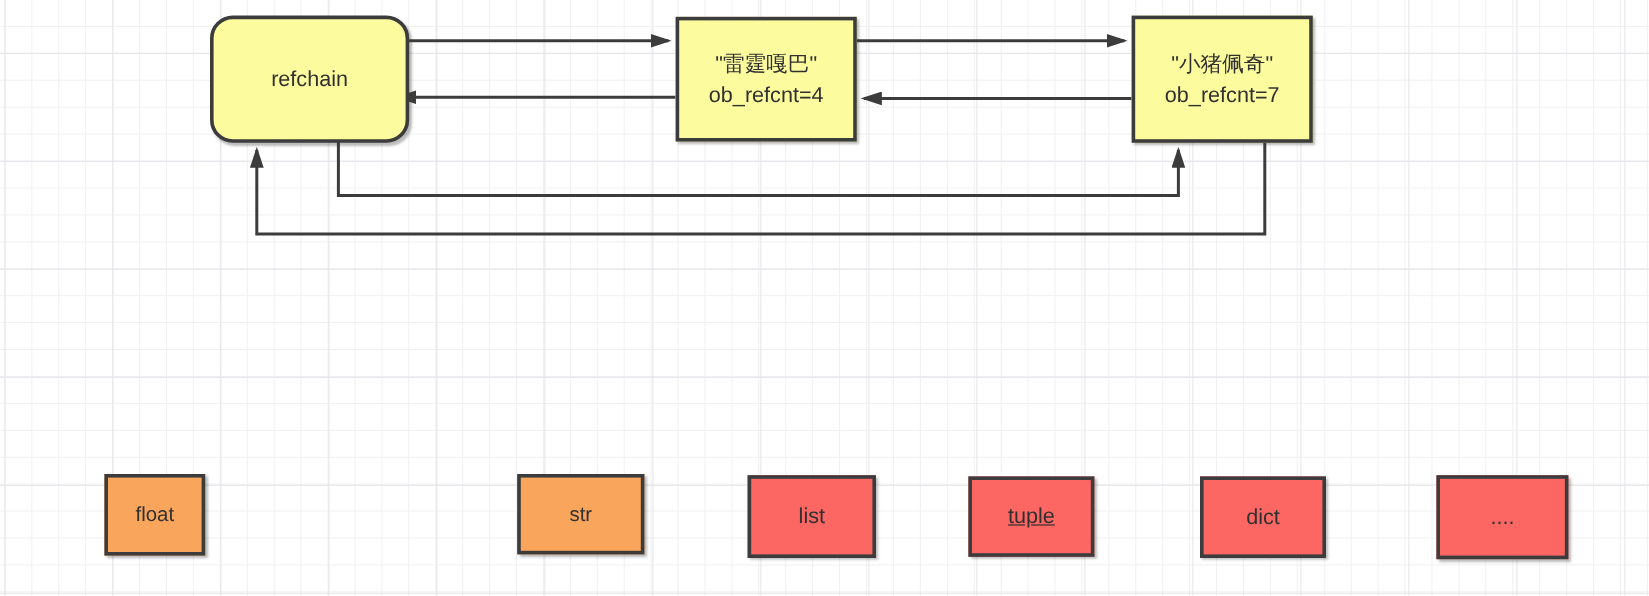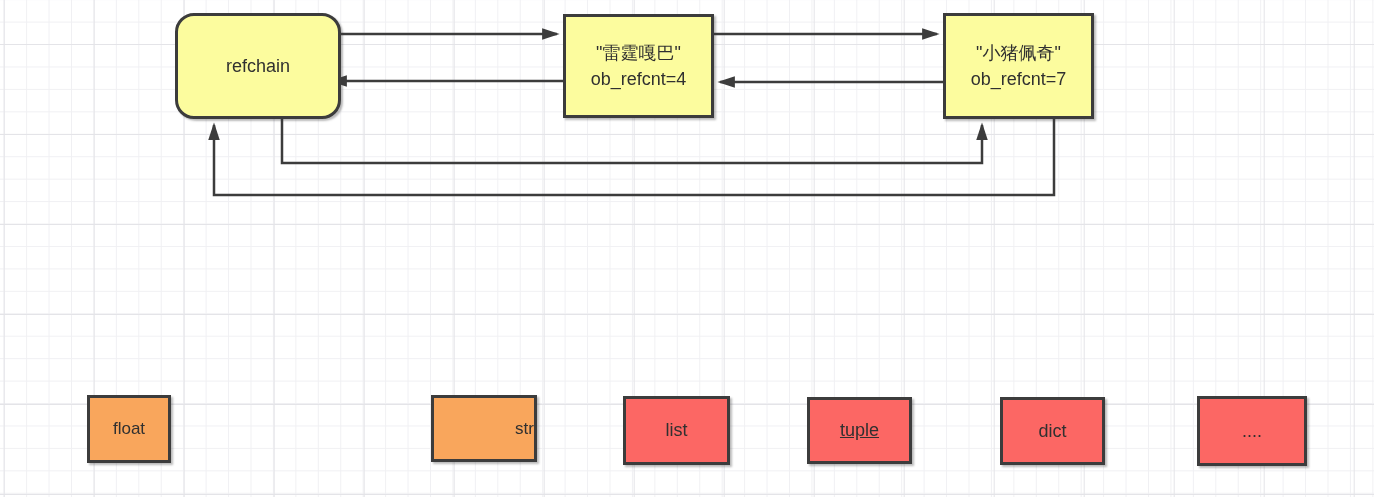--- a/index.html
+++ b/index.html
@@ -85,21 +85,21 @@
   </div>
 
   <div class="node yellow" style="left:943px; top:13px; width:151px; height:106px;">
     <div>"小猪佩奇"</div>
     <div>ob_refcnt=7</div>
   </div>
 
   <div class="node orange" style="left:87px;  top:395px; width:84px; height:68px;">
     <div>float</div>
   </div>
-  <div class="node orange" style="left:431px; top:395px; width:106px; height:67px;align-items:flex-end;">
+  <div class="node orange" style="left:431px; top:395px; width:106px; height:67px;">
     <div>str</div>
   </div>
   <div class="node red" style="left:623px; top:396px; width:107px; height:69px;">
     <div>list</div>
   </div>
   <div class="node red" style="left:807px; top:397px; width:105px; height:67px;text-decoration:underline;">
     <div>tuple</div>
   </div>
   <div class="node red" style="left:1000px; top:397px; width:105px; height:68px;">
     <div>dict</div>

